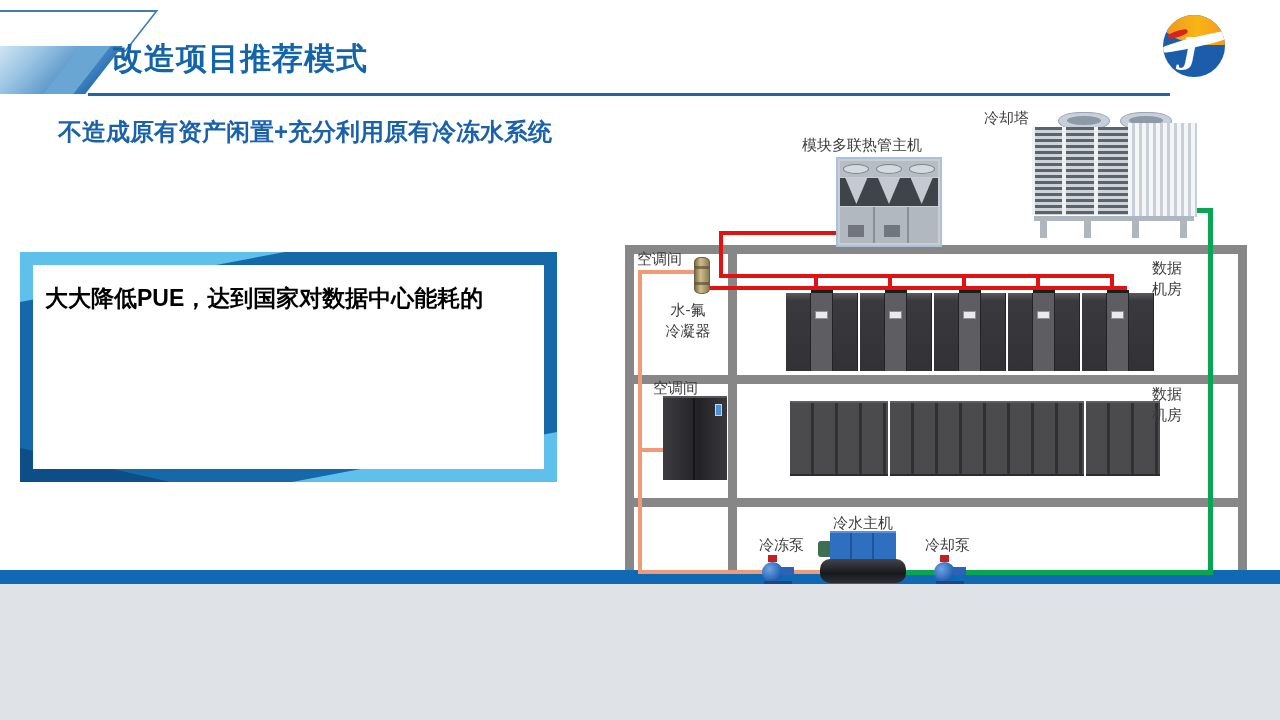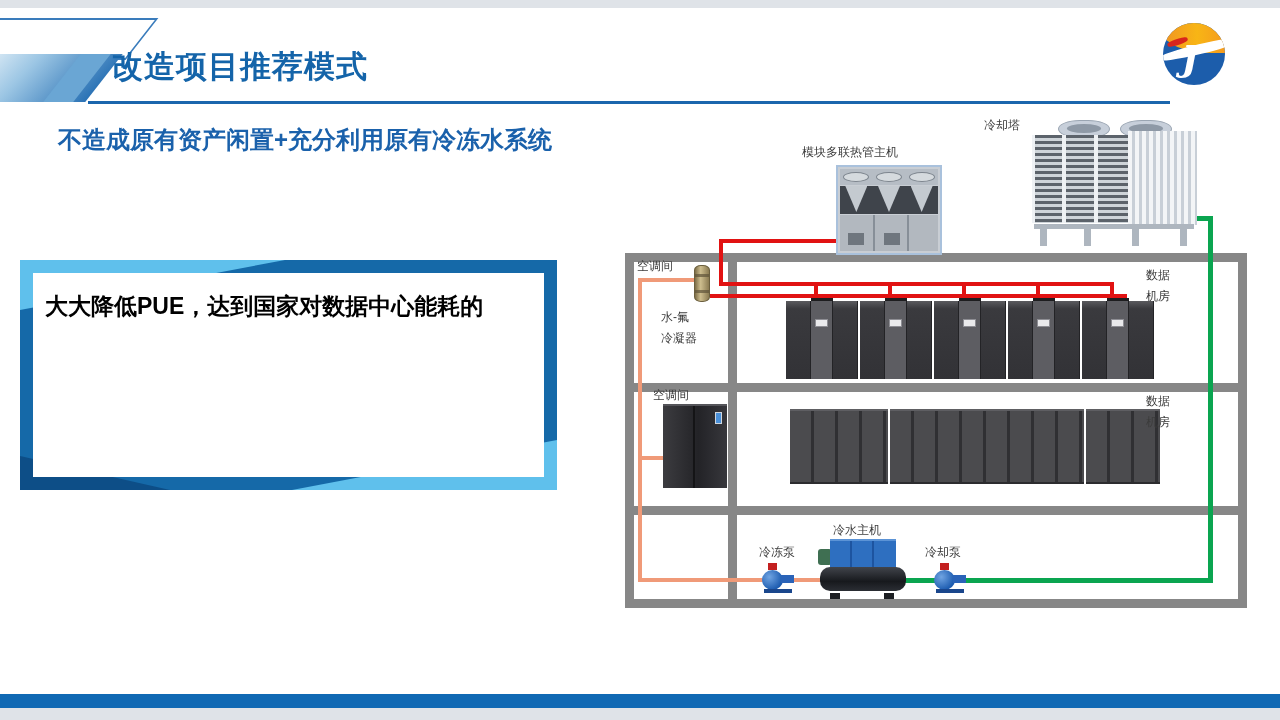--- a/index.html
+++ b/index.html
@@ -1,17 +1,17 @@
 <!DOCTYPE html>
 <html><head>
 <meta charset="utf-8">
 <style>
   * { margin:0; padding:0; box-sizing:border-box; }
   body { background:#dfe3e8; font-family:"Liberation Sans", sans-serif; }
-  .slide { position:relative; width:1280px; height:700px; background:#ffffff; overflow:hidden; margin:8px auto; }
+  .slide { position:relative; width:1280px; height:584px; background:#ffffff; overflow:hidden; margin:0 auto; }
 
   
   .deco-outline { position:absolute; left:-34px; top:10px; width:176px; height:42px;
     border:2px solid #3a7cbc; background:#fff; transform:skewX(-38deg); }
   .deco-solid { position:absolute; left:-48px; top:46px; width:152px; height:48px;
     transform:skewX(-38deg);
     background:linear-gradient(100deg,#f2f8fc 0%,#9cc6e4 45%,#2a72b5 100%); }
   .deco-tip { position:absolute; left:62px; top:46px; width:30px; height:48px;
     transform:skewX(-38deg); background:#6aa6d4; }
   .header-line { position:absolute; left:88px; top:93px; width:1082px; height:3px; background:#1b66ad; }
@@ -51,22 +51,22 @@
   .divider-h1 { position:absolute; left:625px; top:375px; width:622px; height:9px; background:#878787; }
   .divider-h2 { position:absolute; left:625px; top:498px; width:622px; height:9px; background:#878787; }
 
   
   .pipe { position:absolute; z-index:3; }
   .red    { background:#e11212; }
   .orange { background:#f09a78; }
   .green  { background:#0aa550; }
 
   
-  .dlabel { position:absolute; z-index:6; font-size:12px; color:#3c3c3c; white-space:nowrap; }
-  .dlabel.two { line-height:21px; white-space:normal; }
+  .dlabel { position:absolute; z-index:6; font-size:15px; color:#3c3c3c; white-space:nowrap; }
+  .dlabel.two { text-align:center; line-height:21px; white-space:normal; }
 
   
   .hp-photo { position:absolute; left:836px; top:157px; width:106px; height:90px; z-index:4;
     border:2px solid #a9c1dc; background:#c9ced4; }
   .hp-fans { position:absolute; left:2px; top:2px; right:2px; height:16px; background:#b6bdc5;
     display:flex; justify-content:space-around; align-items:center; }
   .hp-fan { width:26px; height:10px; border:1px solid #7d858e; border-radius:50%; background:#d5dade; }
   .hp-coils { position:absolute; left:2px; top:19px; right:2px; height:28px; background:#3f444b;
     display:flex; justify-content:space-around; align-items:flex-start; }
   .hp-coil { width:22px; height:26px; background:#c4cad0;

